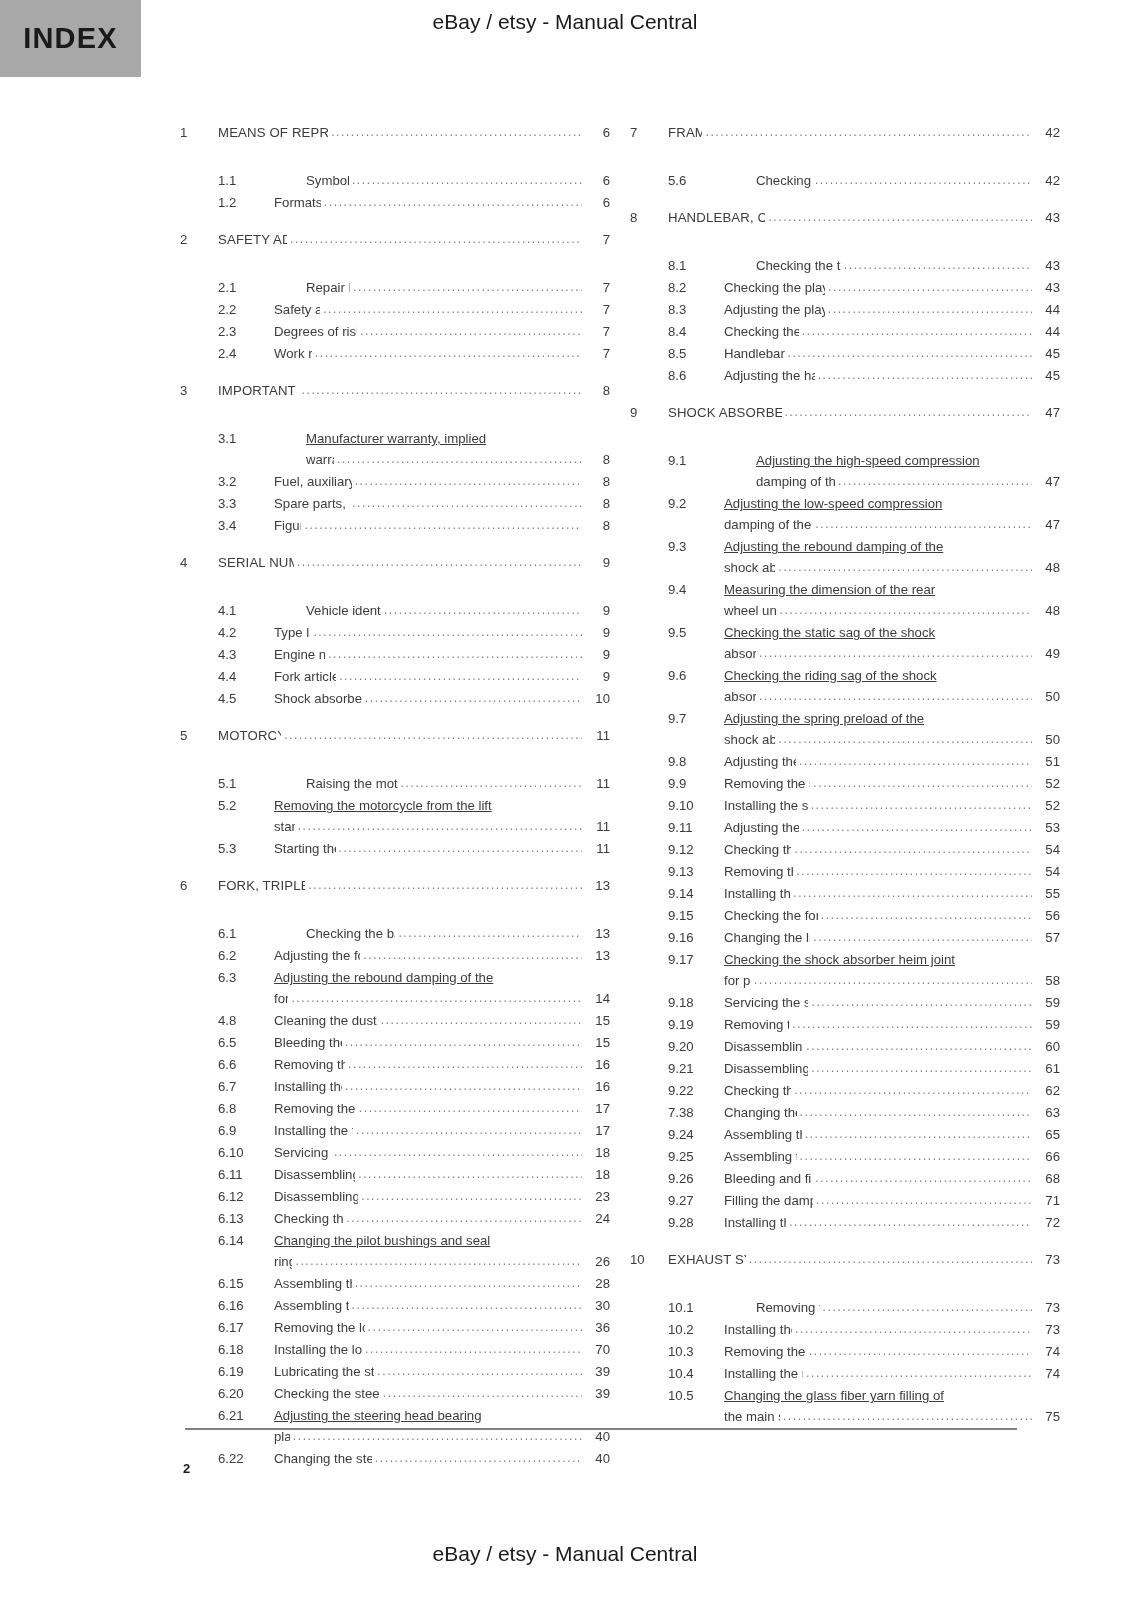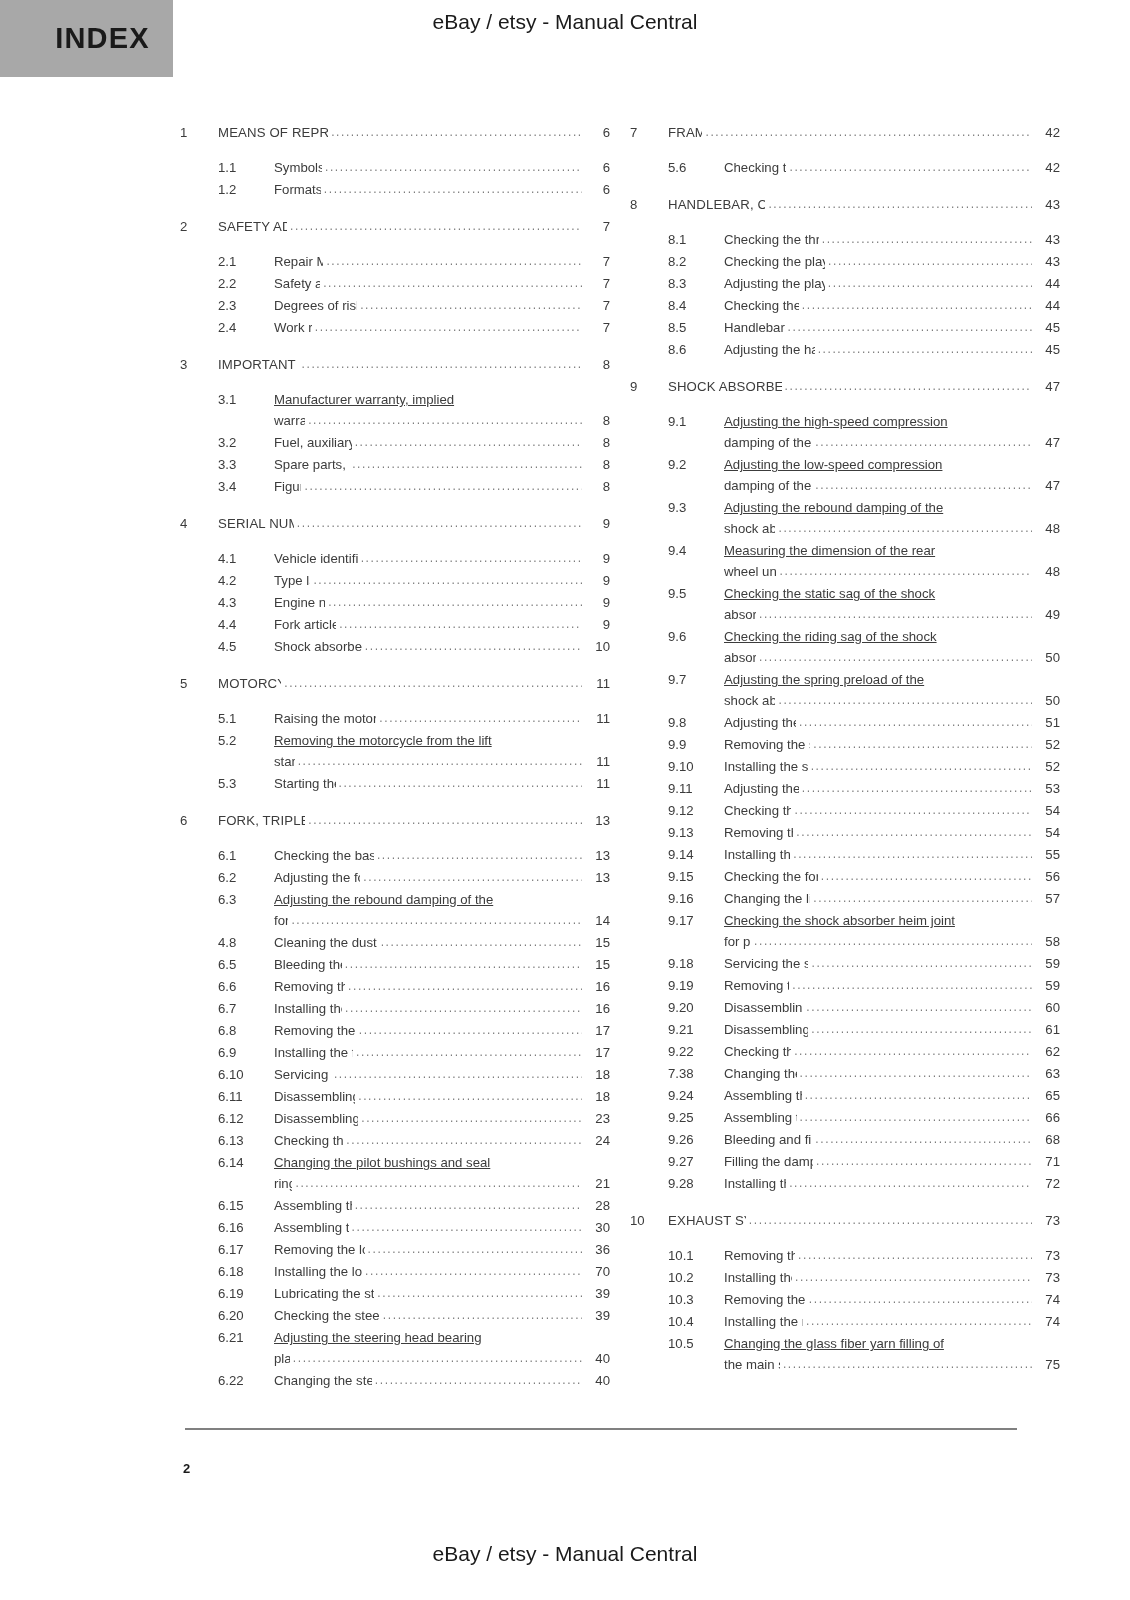--- a/index.html
+++ b/index.html
@@ -20,21 +20,20 @@
   .index-tab {
     position: absolute;
     left: 0;
     top: 0;
     width: 141px;
     height: 77px;
     background: #a8a8a8;
     display: flex;
     align-items: center;
     justify-content: center;
-    padding-left: 32px;
   }
   .index-tab-label {
     font-size: 29px;
     font-weight: bold;
     letter-spacing: 1.2px;
     color: #1a1a1a;
     font-family: "Liberation Sans", sans-serif;
   }
   .header-title {
     position: absolute;
@@ -65,21 +64,21 @@
   .col-left  { margin-left: 180px; }
   .col-right { margin-left: 20px; }
 
   .entry {
     display: flex;
     align-items: flex-start;
     width: 100%;
   }
   .entry.chapter { margin-top: 15px; }
   .entry.chapter.first { margin-top: 0; }
-  .entry.sub.firstsub { margin-top: 13px; }
+  .entry.sub.firstsub { margin-top: 26px; gap: 32px; }
 
   .num {
     flex: 0 0 auto;
     text-align: left;
     white-space: nowrap;
   }
   .entry.chapter > .num { width: 38px; }
   .entry.sub > .num     { width: 56px; margin-left: 38px; }
 
   .title-wrap {
@@ -535,21 +534,21 @@
           </div>
         </div>
       </div>
       <div class="entry sub">
         <span class="num">6.14</span>
         <div class="title-wrap">
           <div class="wrapline"><span class="ttl">Changing the pilot bushings and seal</span></div>
           <div class="lead-row">
             <span class="ttl">rings</span>
             <span class="dots">..........................................................................................</span>
-            <span class="pg">21</span>
+            <span class="pg">26</span>
           </div>
         </div>
       </div>
       <div class="entry sub">
         <span class="num">6.15</span>
         <div class="title-wrap">
           <div class="lead-row">
             <span class="ttl">Assembling the piston rod</span>
             <span class="dots">..........................................................................................</span>
             <span class="pg">28</span>

